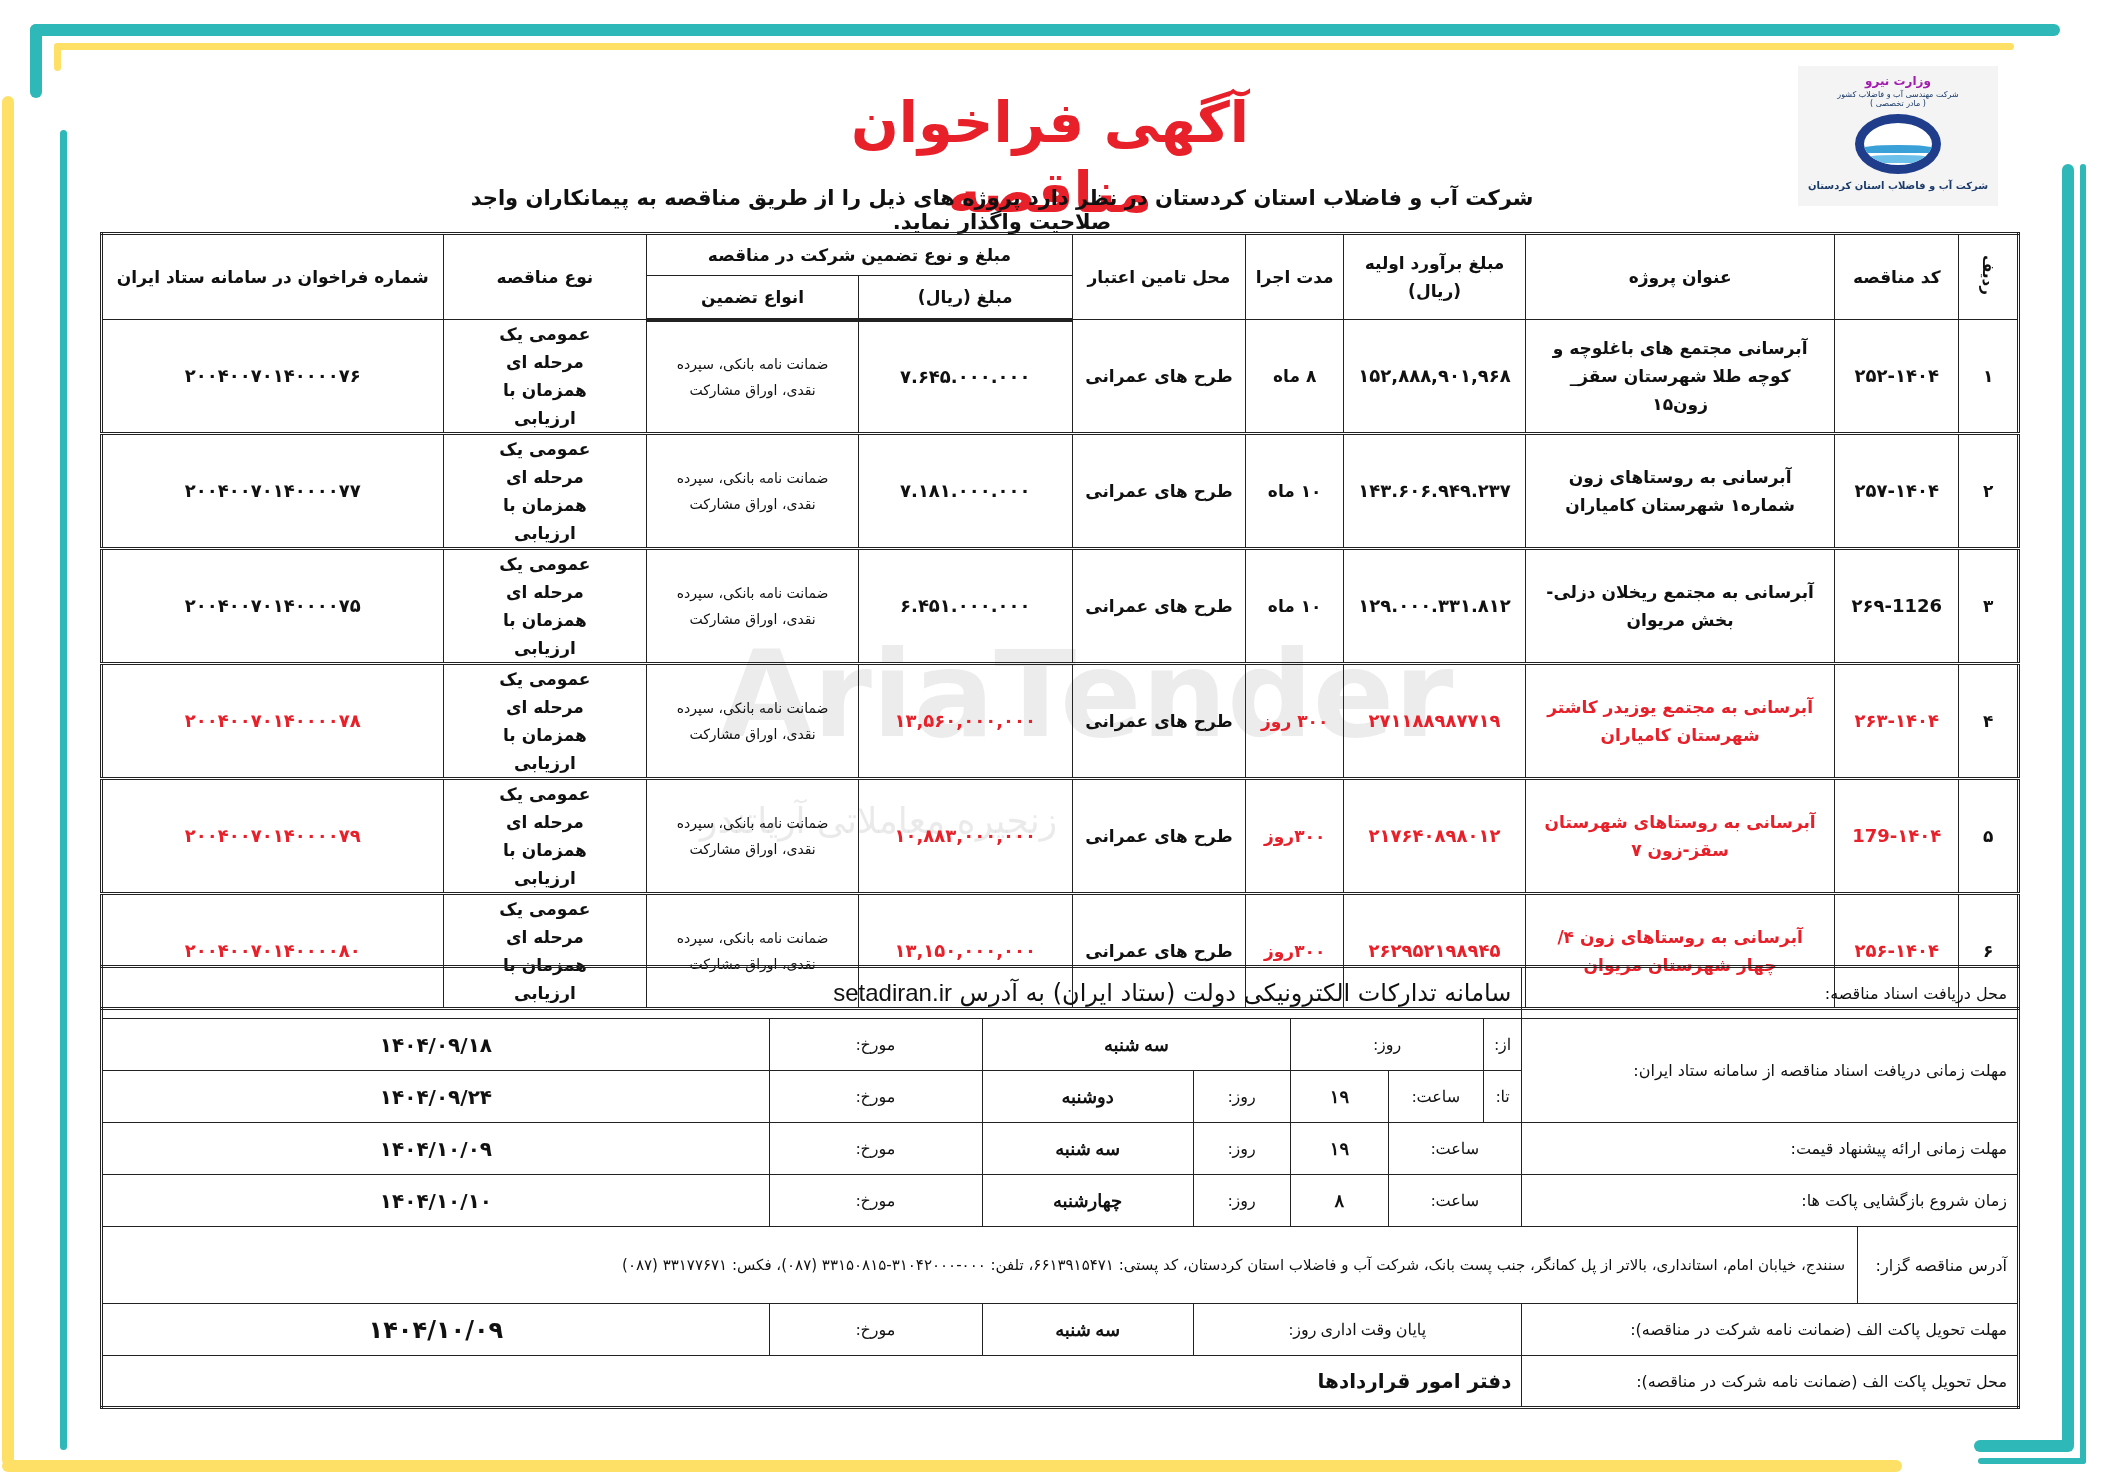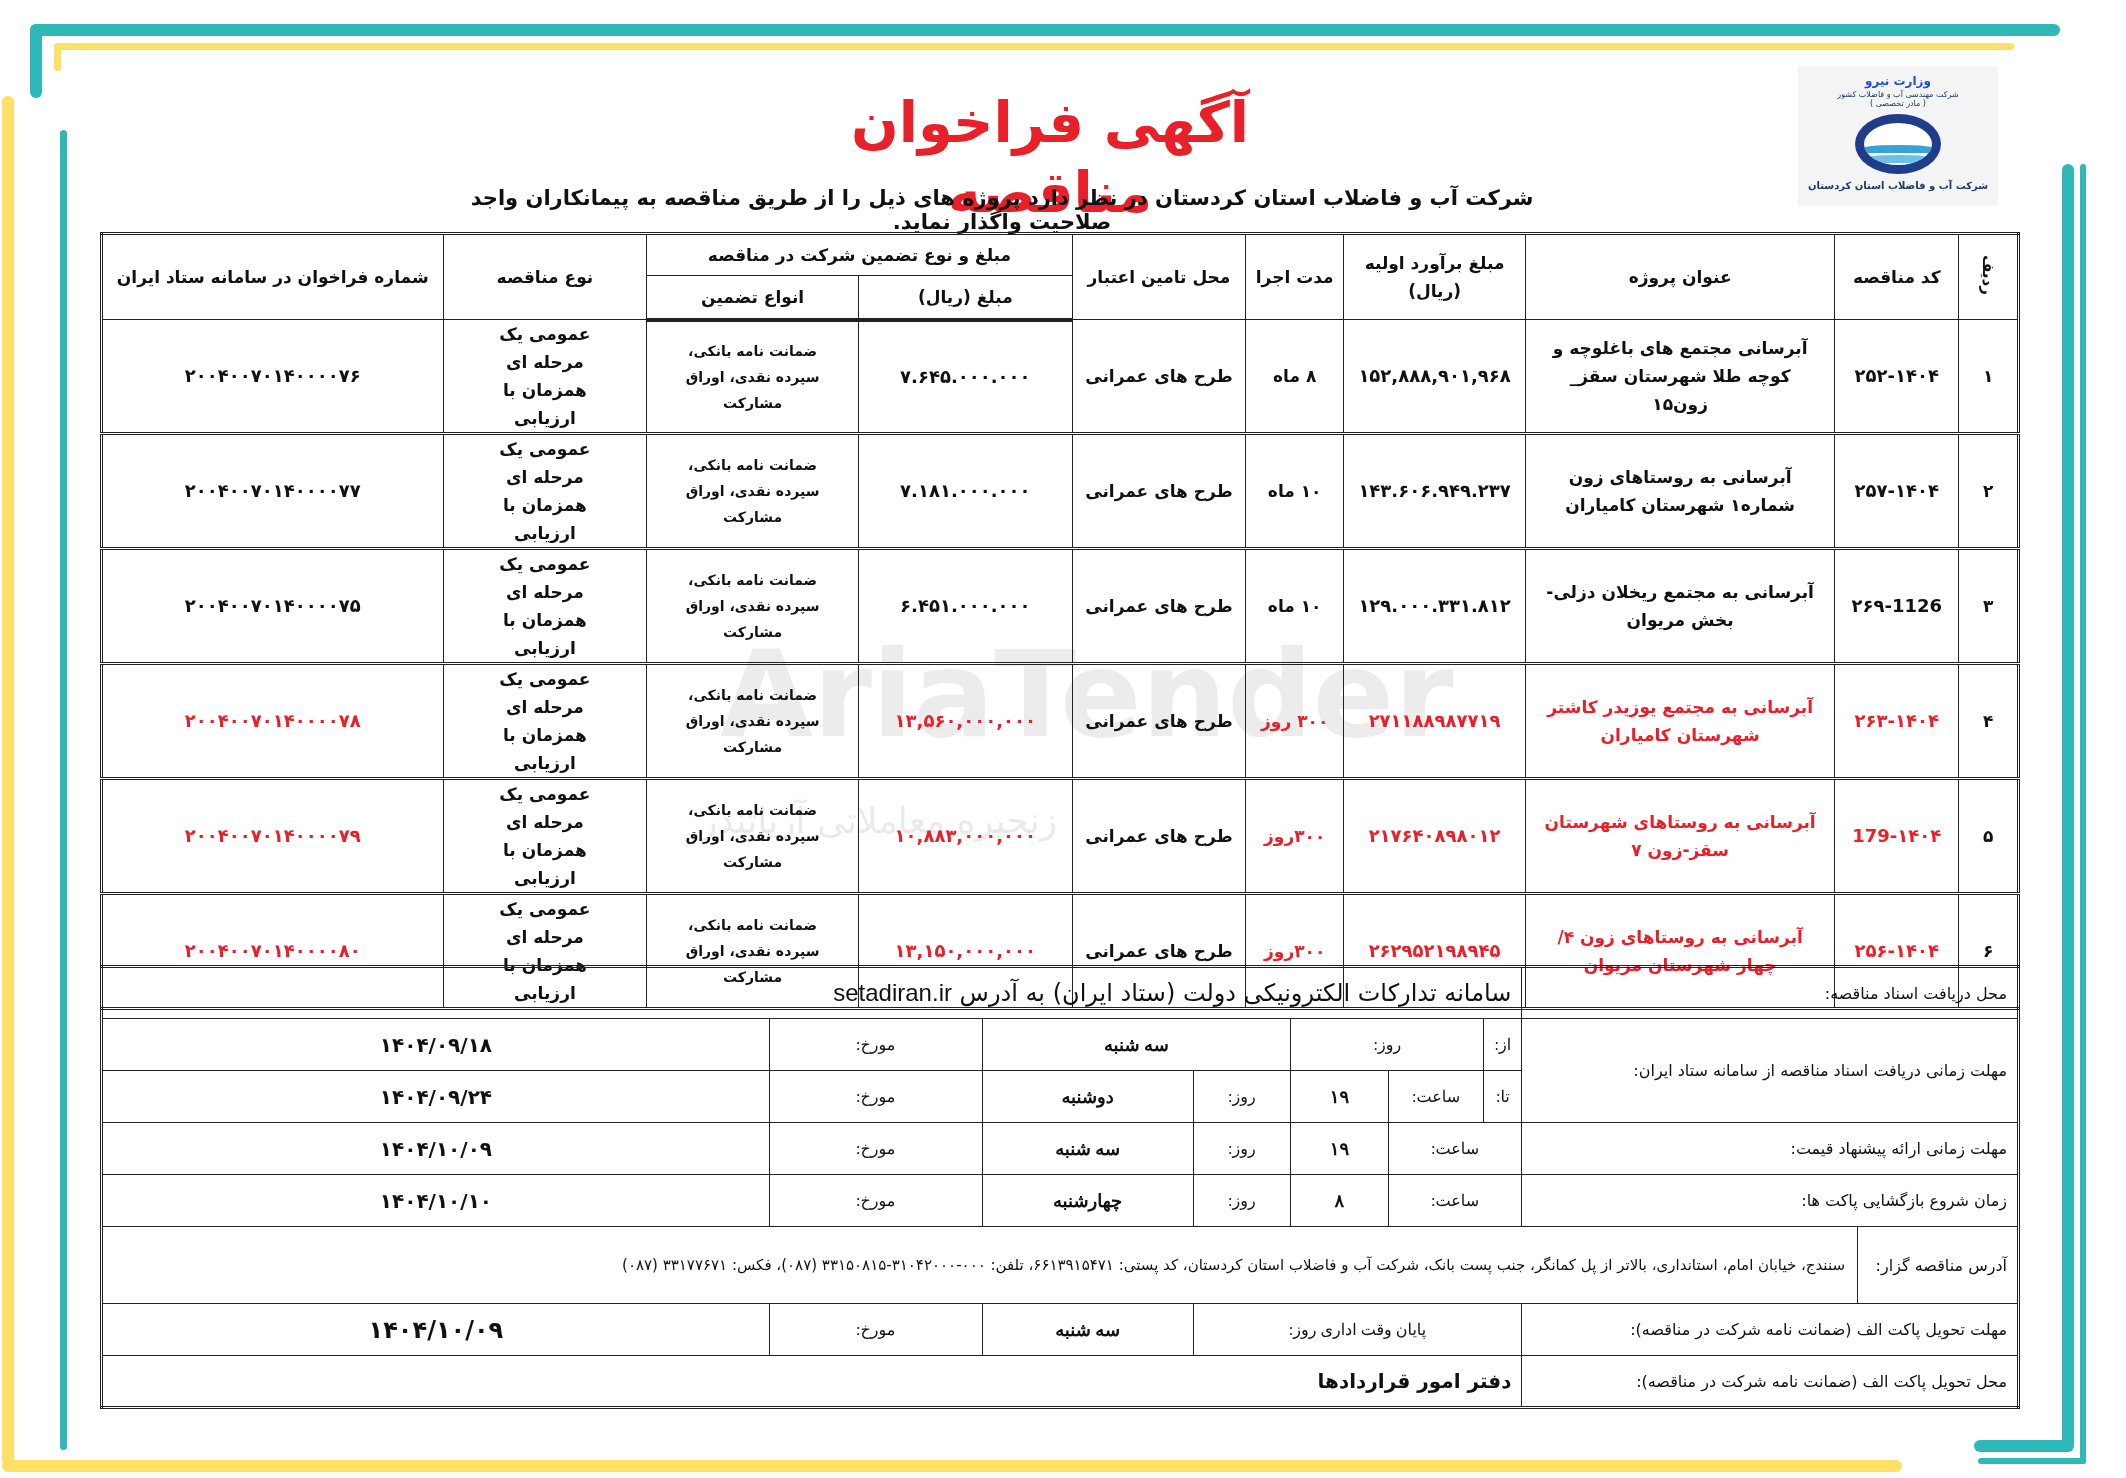--- a/index.html
+++ b/index.html
@@ -6,42 +6,42 @@
   html, body { width: 2126px; height: 1478px; background: #ffffff; overflow: hidden; }
   body { position: relative; font-family: "DejaVu Sans", sans-serif; color: #111; }
 
   
   .deco { position: absolute; border-radius: 12px; }
   .teal { background: #2fb8b8; }
   .yellow { background: #ffe066; }
 
   .logo { position: absolute; left: 1798px; top: 66px; width: 200px; height: 140px; background: #f4f4f4;
           display: flex; flex-direction: column; align-items: center; justify-content: flex-start; padding-top: 8px; }
-  .logo .l1 { font-size: 12px; font-weight: bold; color: #1d4ed8; }
+  .logo .l1 { font-size: 12px; font-weight: bold; color: #a21caf; }
   .logo .l2 { font-size: 8px; color: #1a3a6a; margin-top: 2px; }
   .logo .l3 { font-size: 8px; color: #1a3a6a; }
   .logo .ring { width: 86px; height: 60px; border: 9px solid #1f3d8a; border-radius: 50%; margin-top: 6px;
                 position: relative; overflow: hidden; background: #fff; }
   .logo .wave { position: absolute; left: -5px; right: -5px; height: 8px; background: #3aa0d8; border-radius: 50% 50% 0 0; }
   .logo .l4 { font-size: 10px; font-weight: bold; color: #1a3a6a; margin-top: 6px; }
 
   .title { position: absolute; left: 760px; top: 88px; width: 580px; text-align: center;
            font-size: 56px; font-weight: bold; color: #e8202a; line-height: 70px; }
   .intro { position: absolute; left: 457px; top: 186px; width: 1090px; text-align: center;
            font-size: 21px; font-weight: bold; color: #111; }
 
   table { border-collapse: collapse; position: absolute; direction: rtl; }
   .main { left: 100px; top: 232px; width: 1920px; height: 708px; border: 3px double #222; }
   .main th, .main td { border: 1px solid #222; text-align: center; vertical-align: middle; }
   .main th { font-size: 17px; font-weight: bold; background: #fff; }
   .main thead tr:last-child th { border-bottom: 4px solid #222; }
   .main tbody tr { height: 103px; }
   .main tbody tr td { border-bottom: 3px double #222; }
   .main td { font-size: 17px; font-weight: bold; line-height: 28px; }
-  .main td.small { font-size: 14px; font-weight: bold; line-height: 26px; }
+  .main td.small { font-size: 14px; font-weight: normal; line-height: 26px; }
   .main td.num { font-size: 18px; letter-spacing: 1px; }
   .main tr.red td.rc { color: #e8202a; }
   .vert { writing-mode: vertical-rl; font-size: 15px; }
 
   .info { left: 100px; top: 965px; width: 1920px; border: 3px double #222; }
   .info td { border: 1px solid #222; font-size: 16px; padding: 0 10px; vertical-align: middle; height: 52px; }
   .info td.lbl { width: 500px; text-align: right; }
   .info td.c { text-align: center; font-family: Liberation Serif, serif; }
   .info td.b { font-weight: bold; font-size: 18px; }
   .info td.url { font-size: 24px; text-align: right; }

